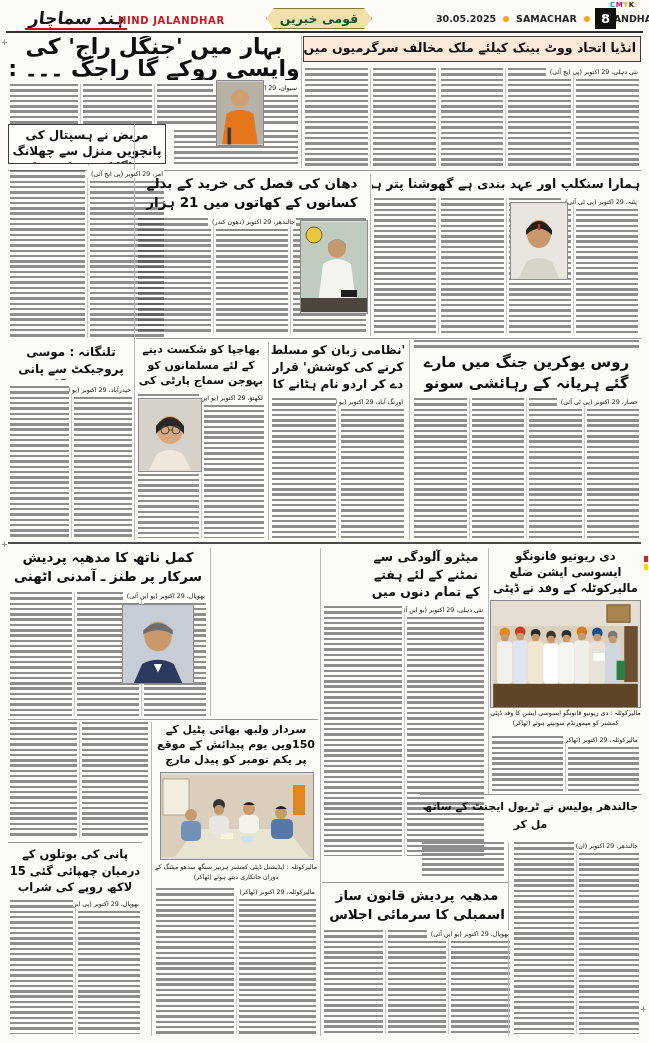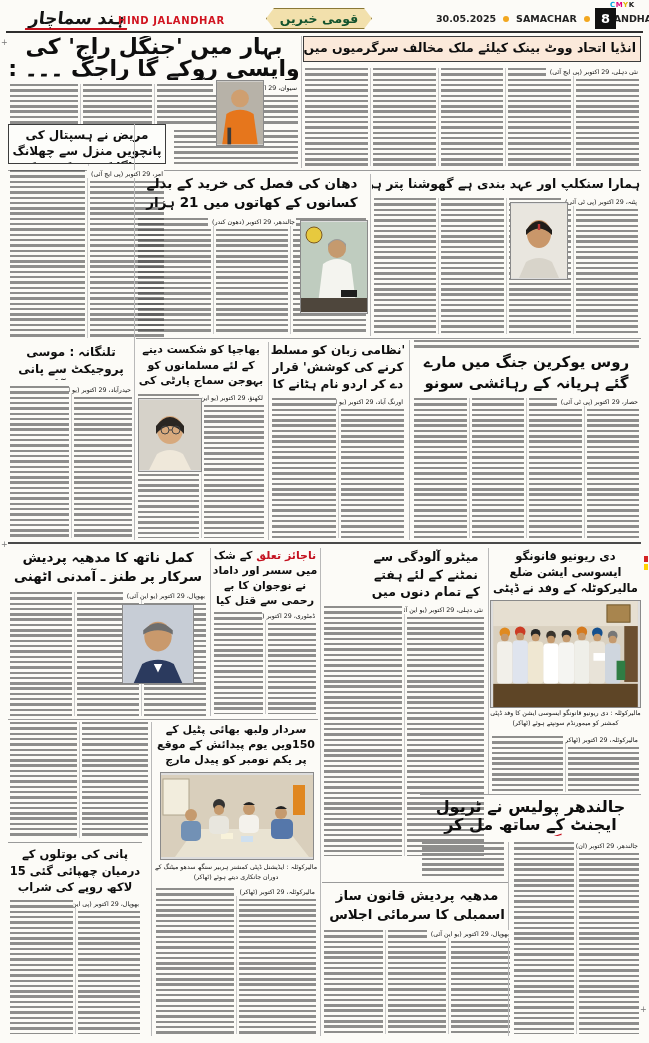--- a/index.html
+++ b/index.html
@@ -310,34 +310,20 @@
       <svg viewBox="0 0 66 74">
         <rect width="66" height="74" fill="#c7cdd6"></rect>
         <ellipse cx="33" cy="30" rx="13" ry="14" fill="#c9996c"></ellipse>
         <path d="M19 24 Q33 10 47 24 L47 28 Q33 20 19 28 Z" fill="#6e6e6e"></path>
         <path d="M10 74 L18 56 Q33 48 48 56 L56 74 Z" fill="#2b3a5e"></path>
         <path d="M29 56 L33 64 L37 56 Z" fill="#fff"></path>
       </svg>
     </div>
   </section>
 
-  <section class="art" style="left:212px;top:548px;width:106px;height:168px;">
-    <h2 class="hl" style="font-size:11px;line-height:15px;height:60px;">
-      <span class="red">ناجائز تعلق</span><span> کے شک میں سسر اور داماد نے نوجوان کا بے رحمی سے قتل کیا</span>
-    </h2>
-    <div class="body" style="top:64px;left:0;width:106px;height:102px;">
-      <div class="dl">ڈمٹوری، 29 اکتوبر (پی ٹی آئی)</div>
-    <div class="col">
-          <div class="txt"></div>
-        </div>
-        <div class="col">
-          <div class="txt"></div>
-        </div>
-      </div>
-  </section>
 
   <section class="art" style="left:322px;top:548px;width:164px;height:312px;">
     <h2 class="hl" style="font-size:12.5px;line-height:17.5px;height:54px;padding-left:44px;">میٹرو آلودگی سے نمٹنے کے لئے ہفتے کے تمام دنوں میں 40 اضافی ٹرپس چلائے گی</h2>
     <div class="body" style="top:58px;left:0;width:164px;height:250px;">
       <div class="dl">نئی دہلی، 29 اکتوبر (یو این آئی)</div>
     <div class="col">
           <div class="txt"></div>
         </div>
         <div class="col">
           <div class="txt"></div>
@@ -441,21 +427,21 @@
     <div class="col">
           <div class="txt"></div>
         </div>
         <div class="col">
           <div class="txt"></div>
         </div>
       </div>
   </section>
 
   <section class="art" style="left:420px;top:798px;width:221px;height:238px;">
-    <h2 class="hl" style="font-size:16px;line-height:18px;height:38px;">
+    <h2 class="hl" style="font-size:11px;line-height:18px;height:38px;">
       <span>جالندھر پولیس نے ٹریول ایجنٹ کے ساتھ مل کر</span><br>
       <span class="red">فرضی ڈگریاں</span><span> بیچنے والے شخص کی مہیلا ساتھی کو کیا گرفتار</span>
     </h2>
     <div class="body" style="top:44px;left:0;width:86px;height:36px;">
         <div class="col">
           <div class="txt"></div>
         </div>
       </div>
     <div class="hrx" style="left:0;top:84px;width:88px;"></div>
     <div class="body" style="top:44px;left:92px;width:129px;height:192px;">

